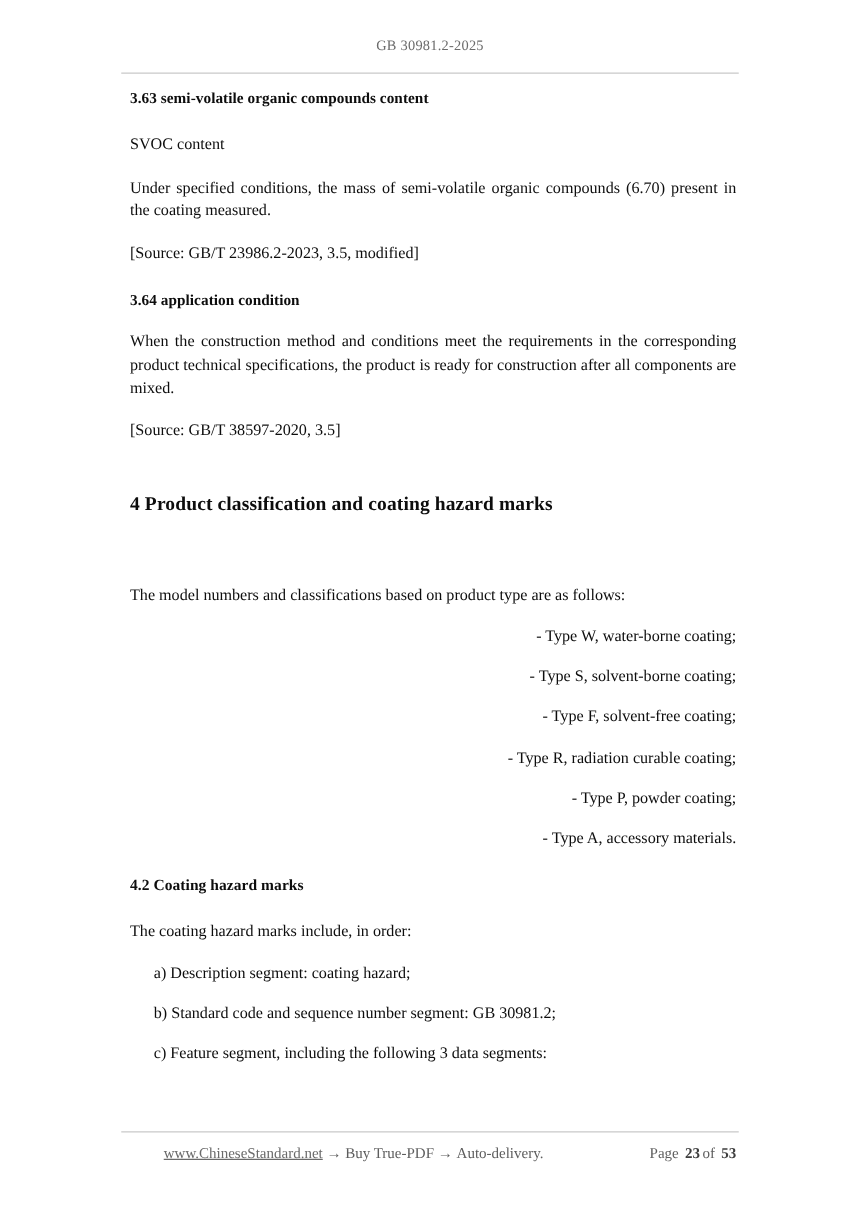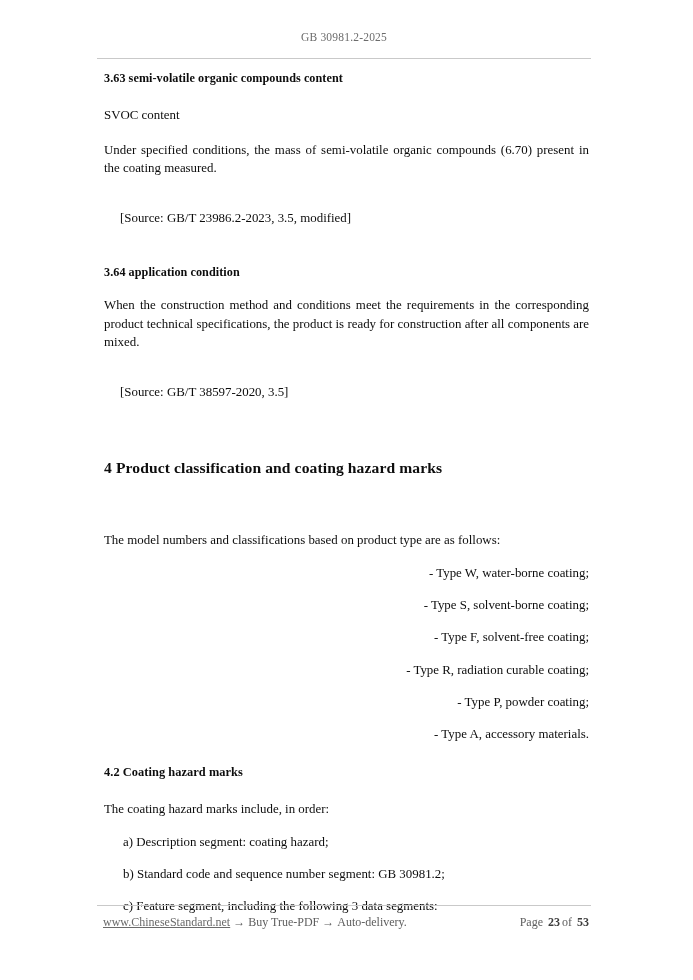--- a/index.html
+++ b/index.html
@@ -80,21 +80,21 @@
     font-size: 12.9px;
     line-height: 1.42;
     margin: 0;
     text-align: justify;
     text-justify: inter-word;
   }
   p.body.nojustify { text-align: left; }
   p.src {
     font-size: 12.9px;
     line-height: 1.42;
-    margin: 16px;
+    margin: 0;
     text-align: left;
   }
   p.dash-item {
     font-size: 12.9px;
     line-height: 1.42;
     margin: 0;
     padding-left: 32px;
     text-align: right;
   }
   p.alpha-item {
@@ -131,20 +131,21 @@
   }
   .footer-left {
     position: absolute;
     left: 6px;
     top: 0;
     white-space: nowrap;
   }
   .footer-link {
     color: #6a6a6a;
     text-decoration: underline;
+    margin-left: 28px;
   }
   .footer-arrow {
     padding: 0 3px;
     color: #5d5d5d;
   }
   .footer-right {
     position: absolute;
     right: 0;
     top: 0;
     white-space: nowrap;

